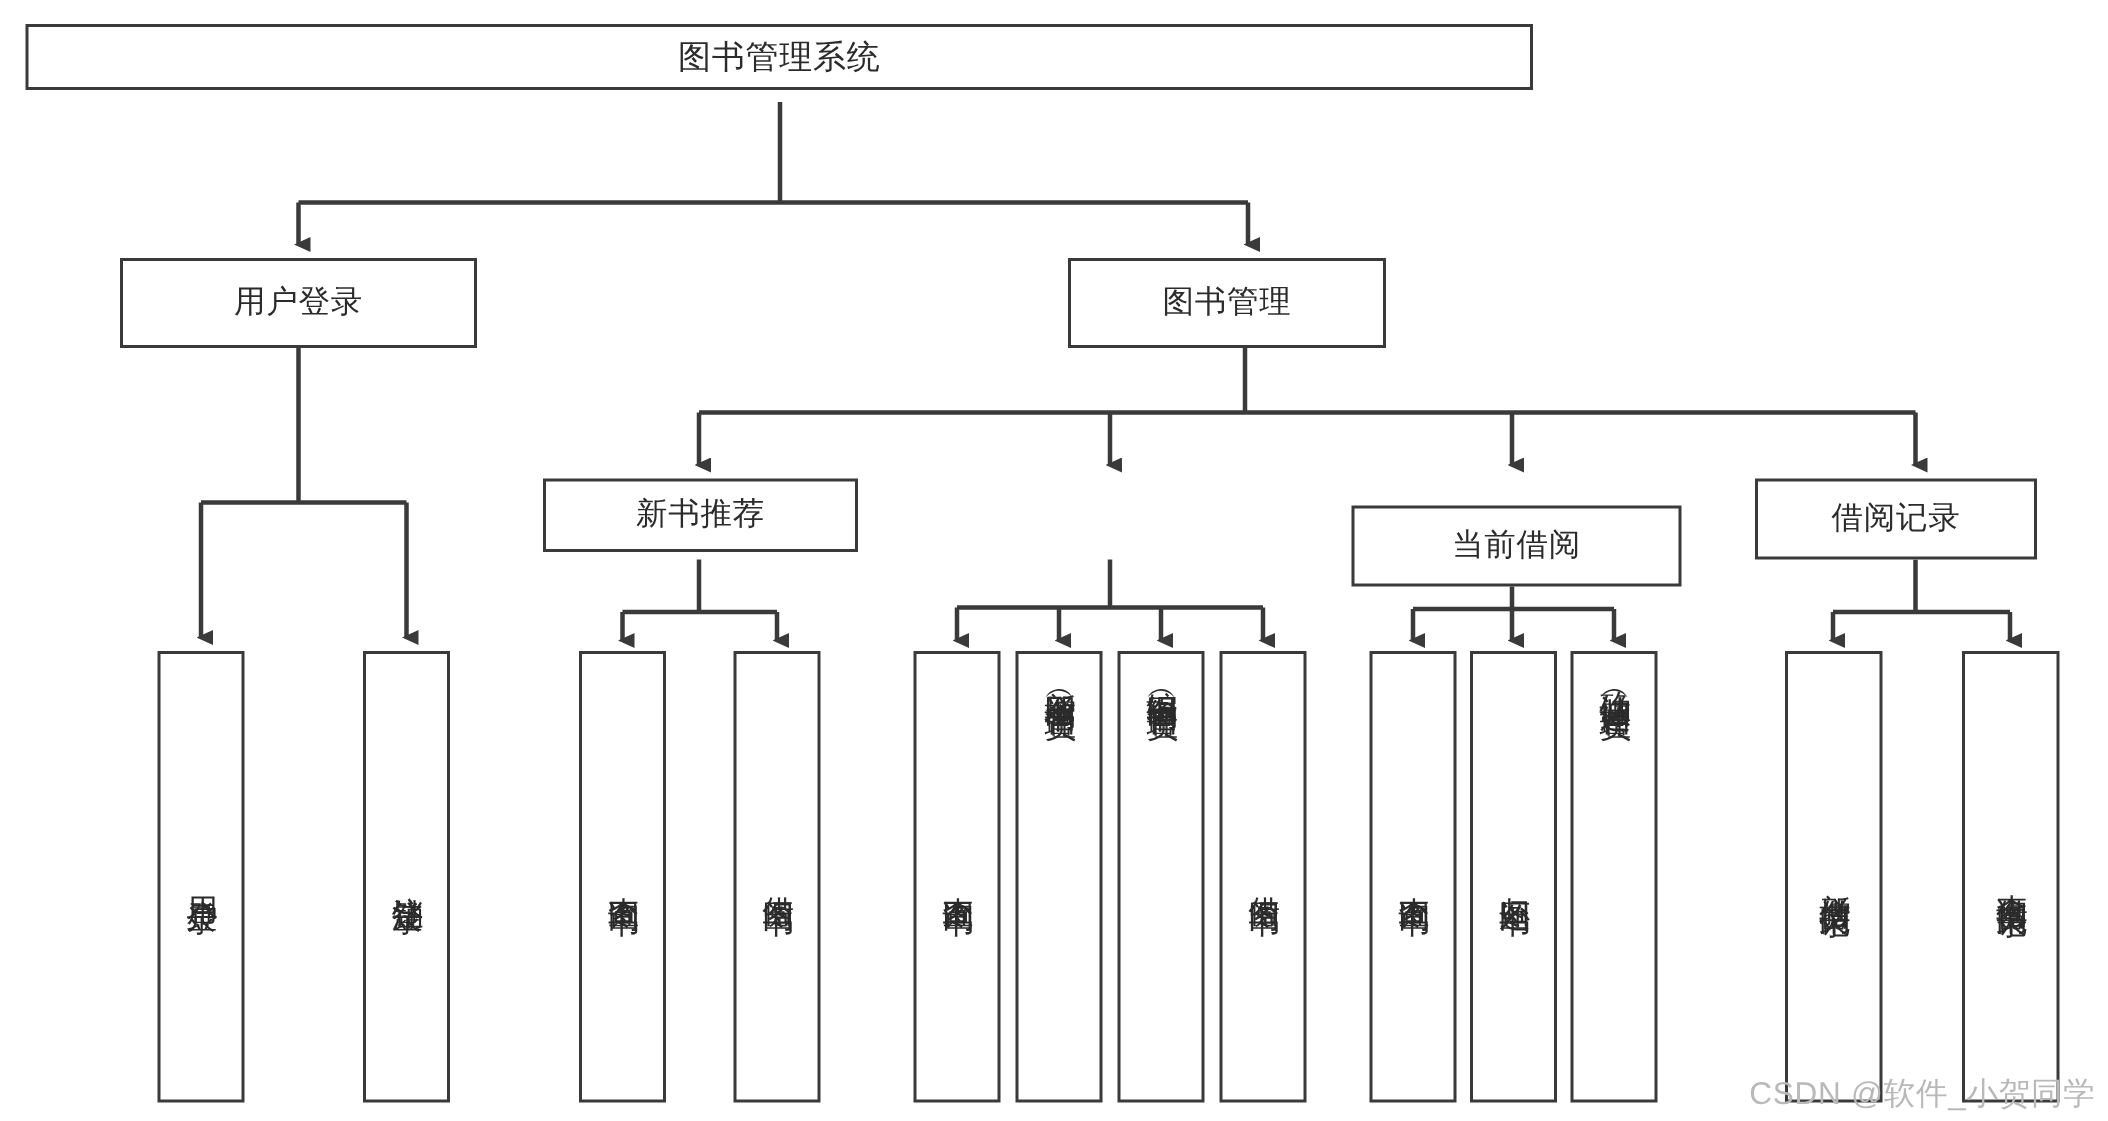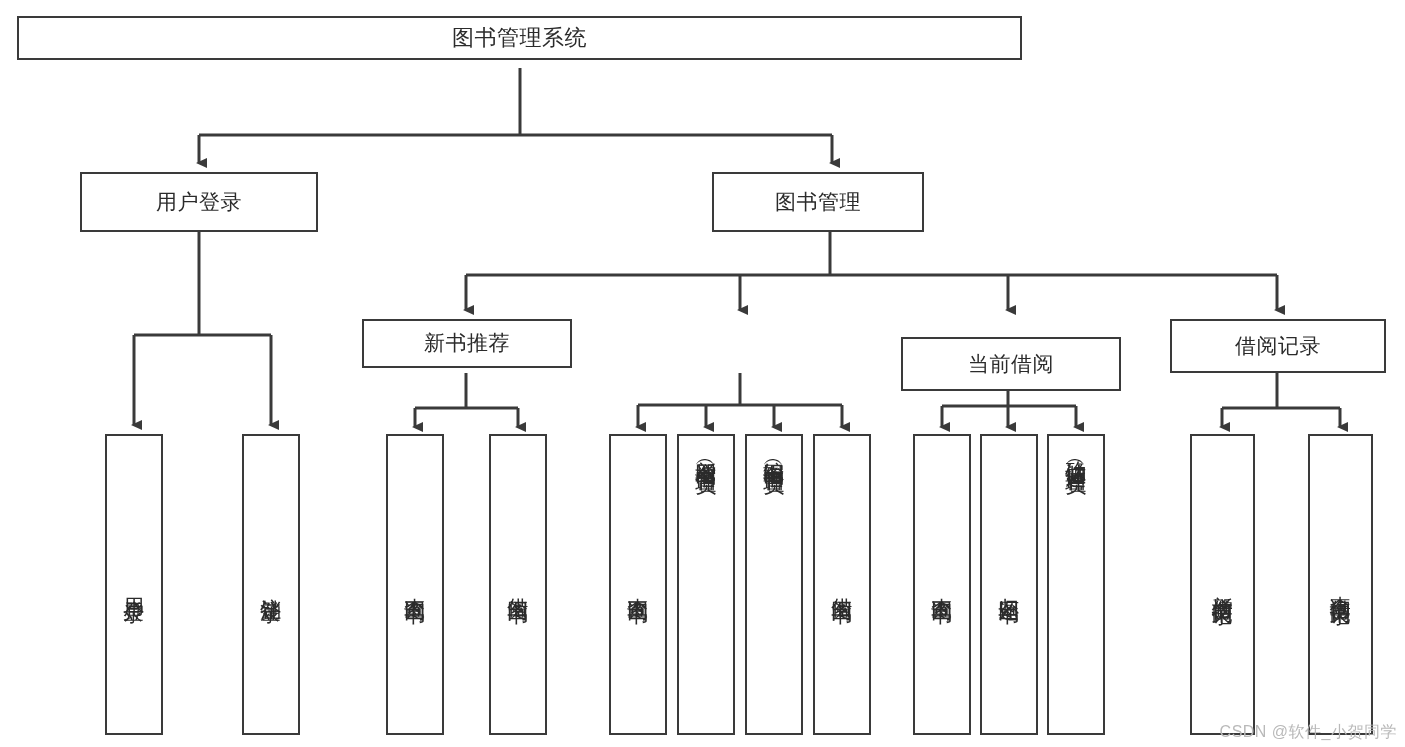--- a/index.html
+++ b/index.html
@@ -63,21 +63,21 @@
     margin: 0 auto;
   }
   .node.vert.centered {
     align-items: center;
     padding-top: 0;
   }
   #watermark {
     position: absolute;
     right: 8px;
     bottom: 4px;
-    font-size: 16px;
+    font-size: 21px;
     color: #b9b9b9;
     z-index: 3;
     white-space: nowrap;
     letter-spacing: 0.5px;
   }
 </style>
 </head>
 <body>
 
 <div id="diagram-root">
@@ -142,21 +142,21 @@
   <div class="node horiz" style="left:712px; top:172px; width:212px; height:60px;">
     <span class="label">图书管理</span>
   </div>
 
   <div class="node horiz" style="left:362px; top:319px; width:210px; height:49px;">
     <span class="label">新书推荐</span>
   </div>
   <div class="node horiz" style="left:901px; top:337px; width:220px; height:54px;">
     <span class="label">当前借阅</span>
   </div>
-  <div class="node horiz" style="left:1170px; top:319px; width:216px; height:54px;">
+  <div class="node horiz" style="left:1170px; top:319px; width:188px; height:54px;">
     <span class="label">借阅记录</span>
   </div>
 
   <div class="node vert centered" style="left:105px; top:434px; width:58px; height:301px;">
     <span class="label">用户登录</span>
   </div>
   <div class="node vert centered" style="left:242px; top:434px; width:58px; height:301px;">
     <span class="label">注销登录</span>
   </div>
 

